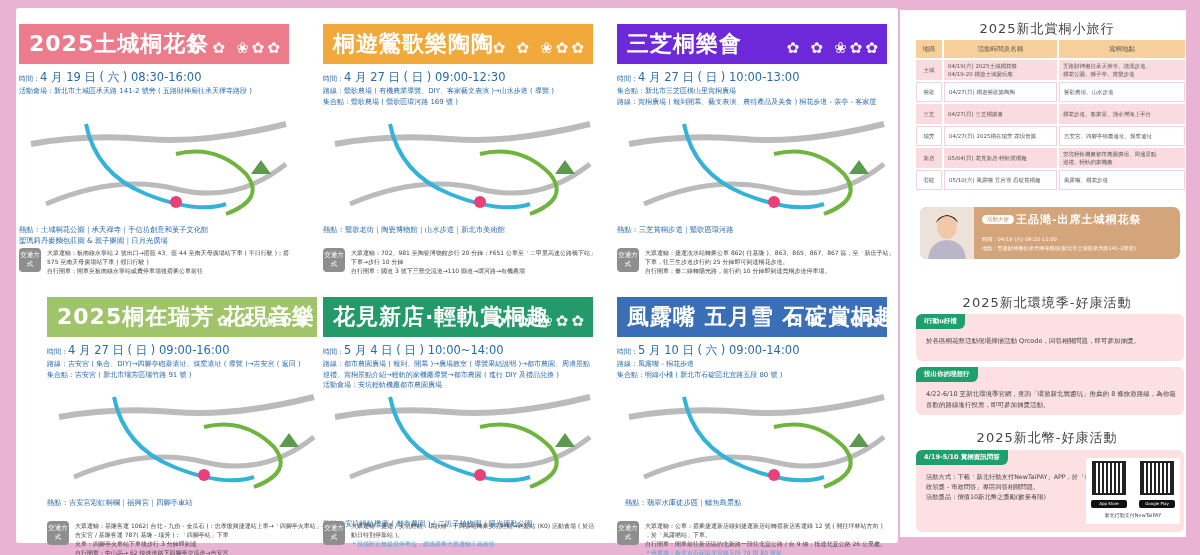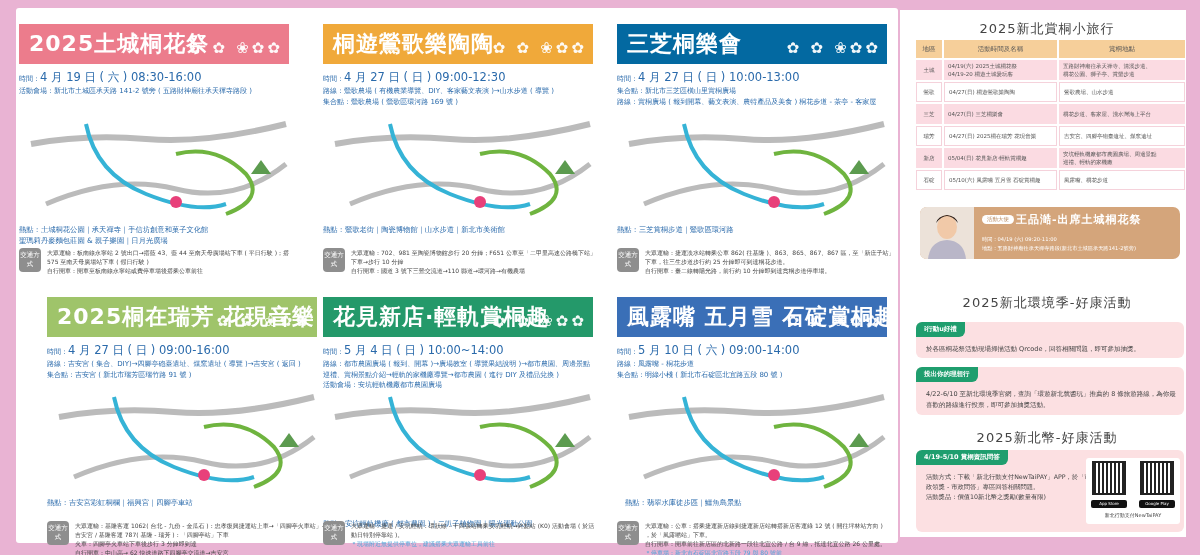--- a/index.html
+++ b/index.html
@@ -95,21 +95,21 @@
    <div class="trans">
      <div class="tbadge">交通方式</div>
      <div class="tlines">
           <div>大眾運輸：702、981 至陶瓷博物館步行 20 分鐘；F651 公車至「二甲里高速公路橋下站」</div>
           <div>下車→步行 10 分鐘</div>
           <div>自行開車：國道 3 號下三鶯交流道→110 縣道→環河路→有機農場</div>
         </div>
    </div>
     </div>
     <div class="card" style="left: 610px; top: 12px;">
-   <div class="banner" style="background:#0369a1">
+   <div class="banner" style="background:#6d28d9">
      <span>三芝桐樂會</span>
      <span class="flowers">✿ ✿ ❀✿✿</span>
    </div>
    <div class="info">
      <div class="time"><span class="lbl">時間：</span><span>4 月 27 日 ( 日 ) 10:00-13:00</span></div>
      <div>集合點：新北市三芝區橫山里賞桐廣場</div>
         <div>路線：賞桐廣場 ( 報到開幕、藝文表演、農特產品及美食 ) 桐花步道 - 茶亭 - 客家屋</div>
    </div>
    <svg class="map" viewBox="0 0 268 118">
      <path d="M5 40 Q60 30 120 35 T260 20" stroke="#bbb" stroke-width="6" fill="none"></path>
@@ -276,21 +276,21 @@
     </div>
     <span class="tag">活動大使</span>
     <span class="name">王品澔-出席土城桐花祭</span>
     <div class="det">
       <div>時間：04/19 (六) 09:20-11:00</div>
       <div>地點：五路財神廟往承天禪寺路段(新北市土城區承天路141-2號旁)</div>
     </div>
   </div>
 
   <div class="rtitle" style="top:294px">2025新北環境季-好康活動</div>
-  <div class="pbox" style="top:322px;height:36px">
+  <div class="pbox" style="top:314px;height:47px">
     <span class="gtag">i行動u好禮</span>
     <div class="ptext" style="top:22px">於各區桐花祭活動現場掃描活動 Qrcode，回答相關問題，即可參加抽獎。</div>
   </div>
   <div class="pbox" style="top:367px;height:48px">
     <span class="gtag">投出你的理想行</span>
     <div class="ptext" style="top:22px">4/22-6/10 至新北環境季官網，查詢「環遊新北就醬玩」推薦的 8 條旅遊路線，為你最喜歡的路線進行投票，即可參加抽獎活動。</div>
   </div>
 
   <div class="rtitle" style="top:429px">2025新北幣-好康活動</div>
   <div class="pbox" style="top:450px;height:82px">

